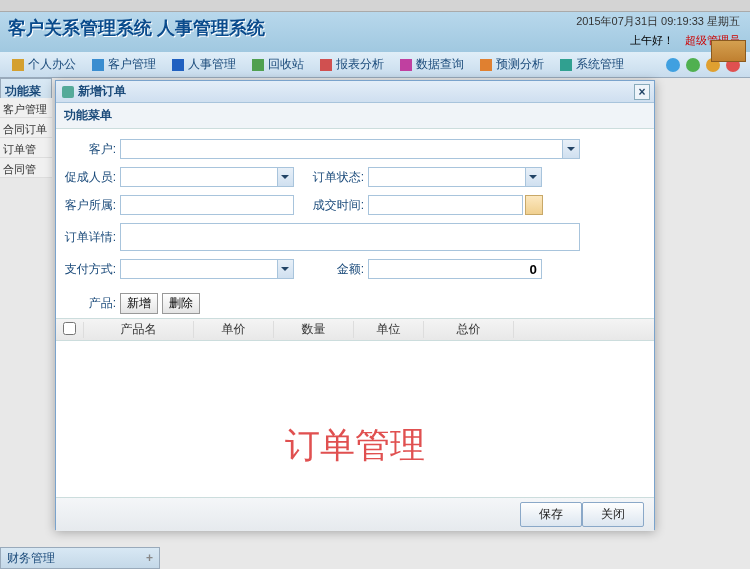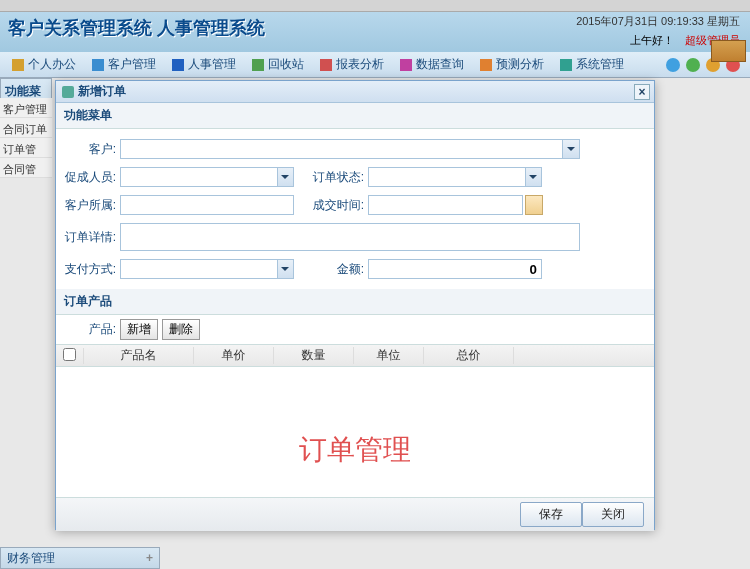--- a/index.html
+++ b/index.html
@@ -59,21 +59,21 @@
 .grid-hd { display: flex; background: linear-gradient(#f4f4f4,#e8e8e8); border-bottom: 1px solid #cdd; height: 22px; align-items: center; }
 .gh { border-right: 1px solid #ddd; padding: 0 6px; text-align: center; color: #333; }
 .gh.cb { width: 28px; }
 .gh.c1 { width: 110px; }
 .gh.c2 { width: 80px; font-family: Liberation Mono, monospace; }
 .gh.c3 { width: 80px; }
 .gh.c4 { width: 70px; }
 .gh.c5 { width: 90px; }
 .grid-body { height: 120px; background: #fff; }
 
-.watermark { position: absolute; bottom: 60px; width: 100%; text-align: center; color: #e05050; font-size: 28px; font-family: "SimSun"; pointer-events: none; }
+.watermark { position: absolute; bottom: 60px; width: 100%; text-align: center; color: #e05050; font-size: 35px; font-family: "SimSun"; pointer-events: none; }
 
 .dlg-foot { height: 34px; border-top: 1px solid #cdd; background: linear-gradient(#f4f6f8,#e6eaee); display: flex; justify-content: flex-end; align-items: center; padding: 0 10px; gap: 0; }
 .btn { border: 1px solid #8aa8c8; background: linear-gradient(#fefefe,#dce6f0); padding: 3px 18px; border-radius: 2px; cursor: pointer; color: #222; font-size: 12px; }
 
 input[type=checkbox]{ width:13px; height:13px; }
 </style>
 </head>
 <body>
 
 <div class="topbar"></div>
@@ -189,21 +189,20 @@
         <span class="form-label">支付方式:</span>
         <span class="combo w2">
             <input style="">
             <span class="trig"></span>
           </span>
         <span class="form-label r2">金额:</span>
         <input class="num" value="0" style="">
       </div>
     </div>
 
-    <div class="section-hd">订单产品</div>
     <div class="prod-bar">
       <span class="lbl">产品:</span>
       <button class="btn-sm">新增</button>
       <button class="btn-sm">删除</button>
     </div>
     <div class="grid">
       <div class="grid-hd">
         <div class="gh cb"><input type="checkbox" style=""></div>
         <div class="gh c1">产品名</div>
         <div class="gh c2">单价</div>

